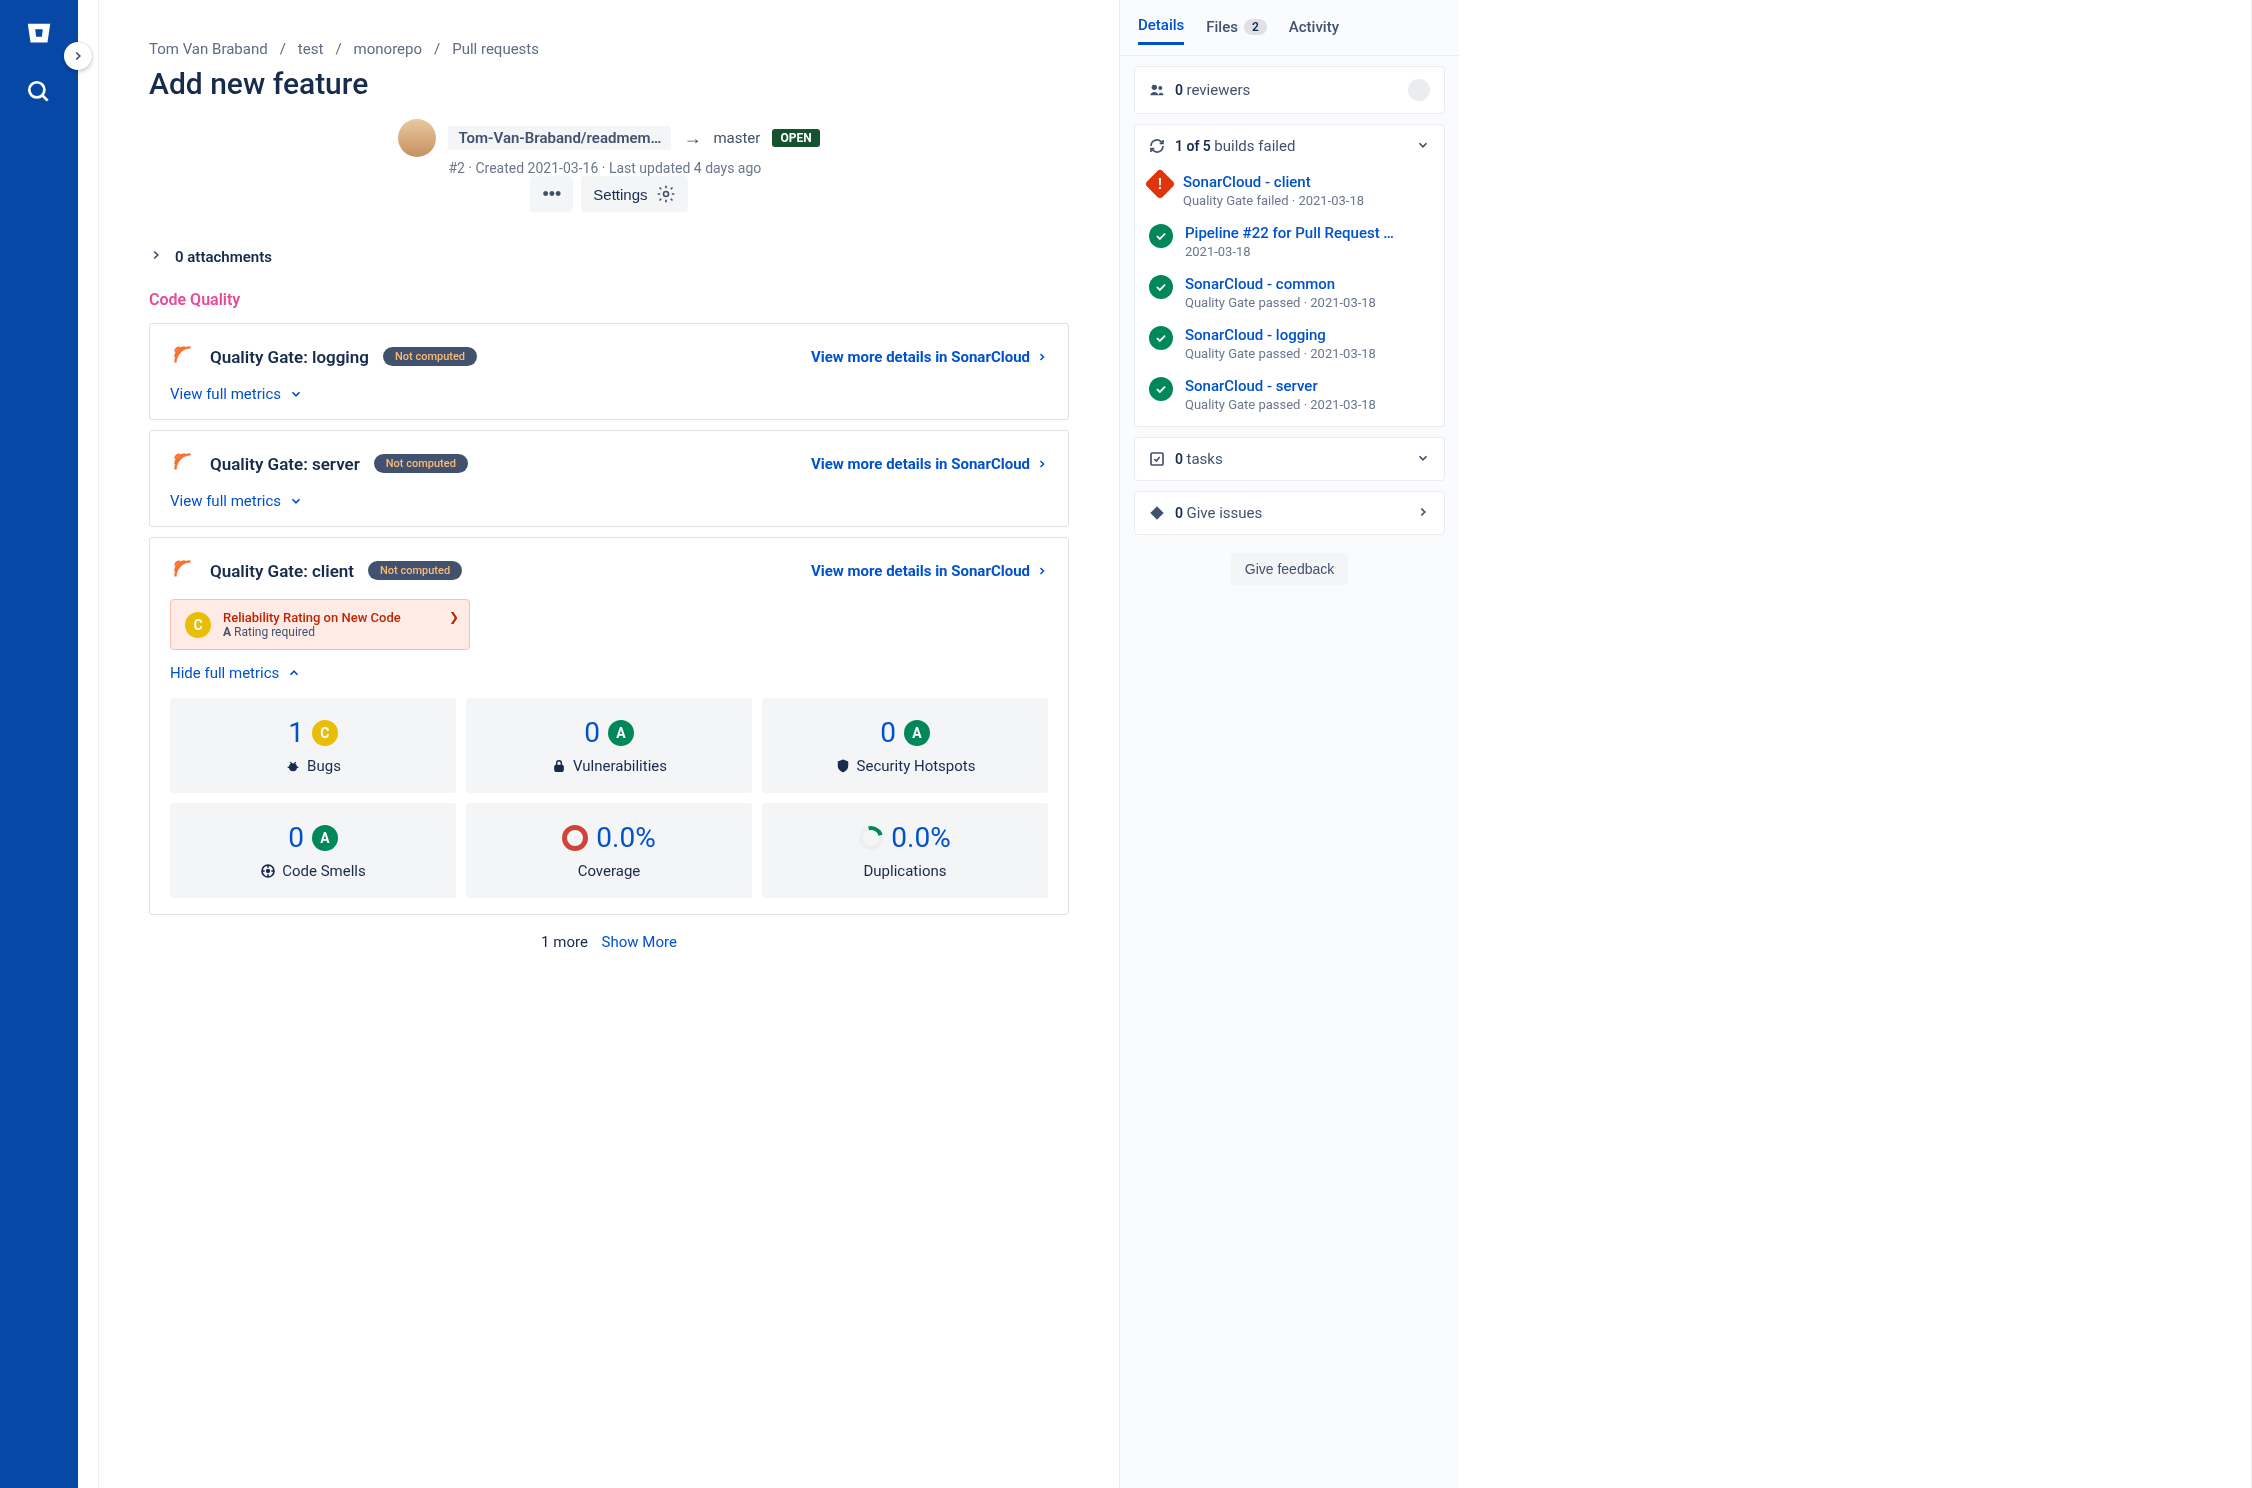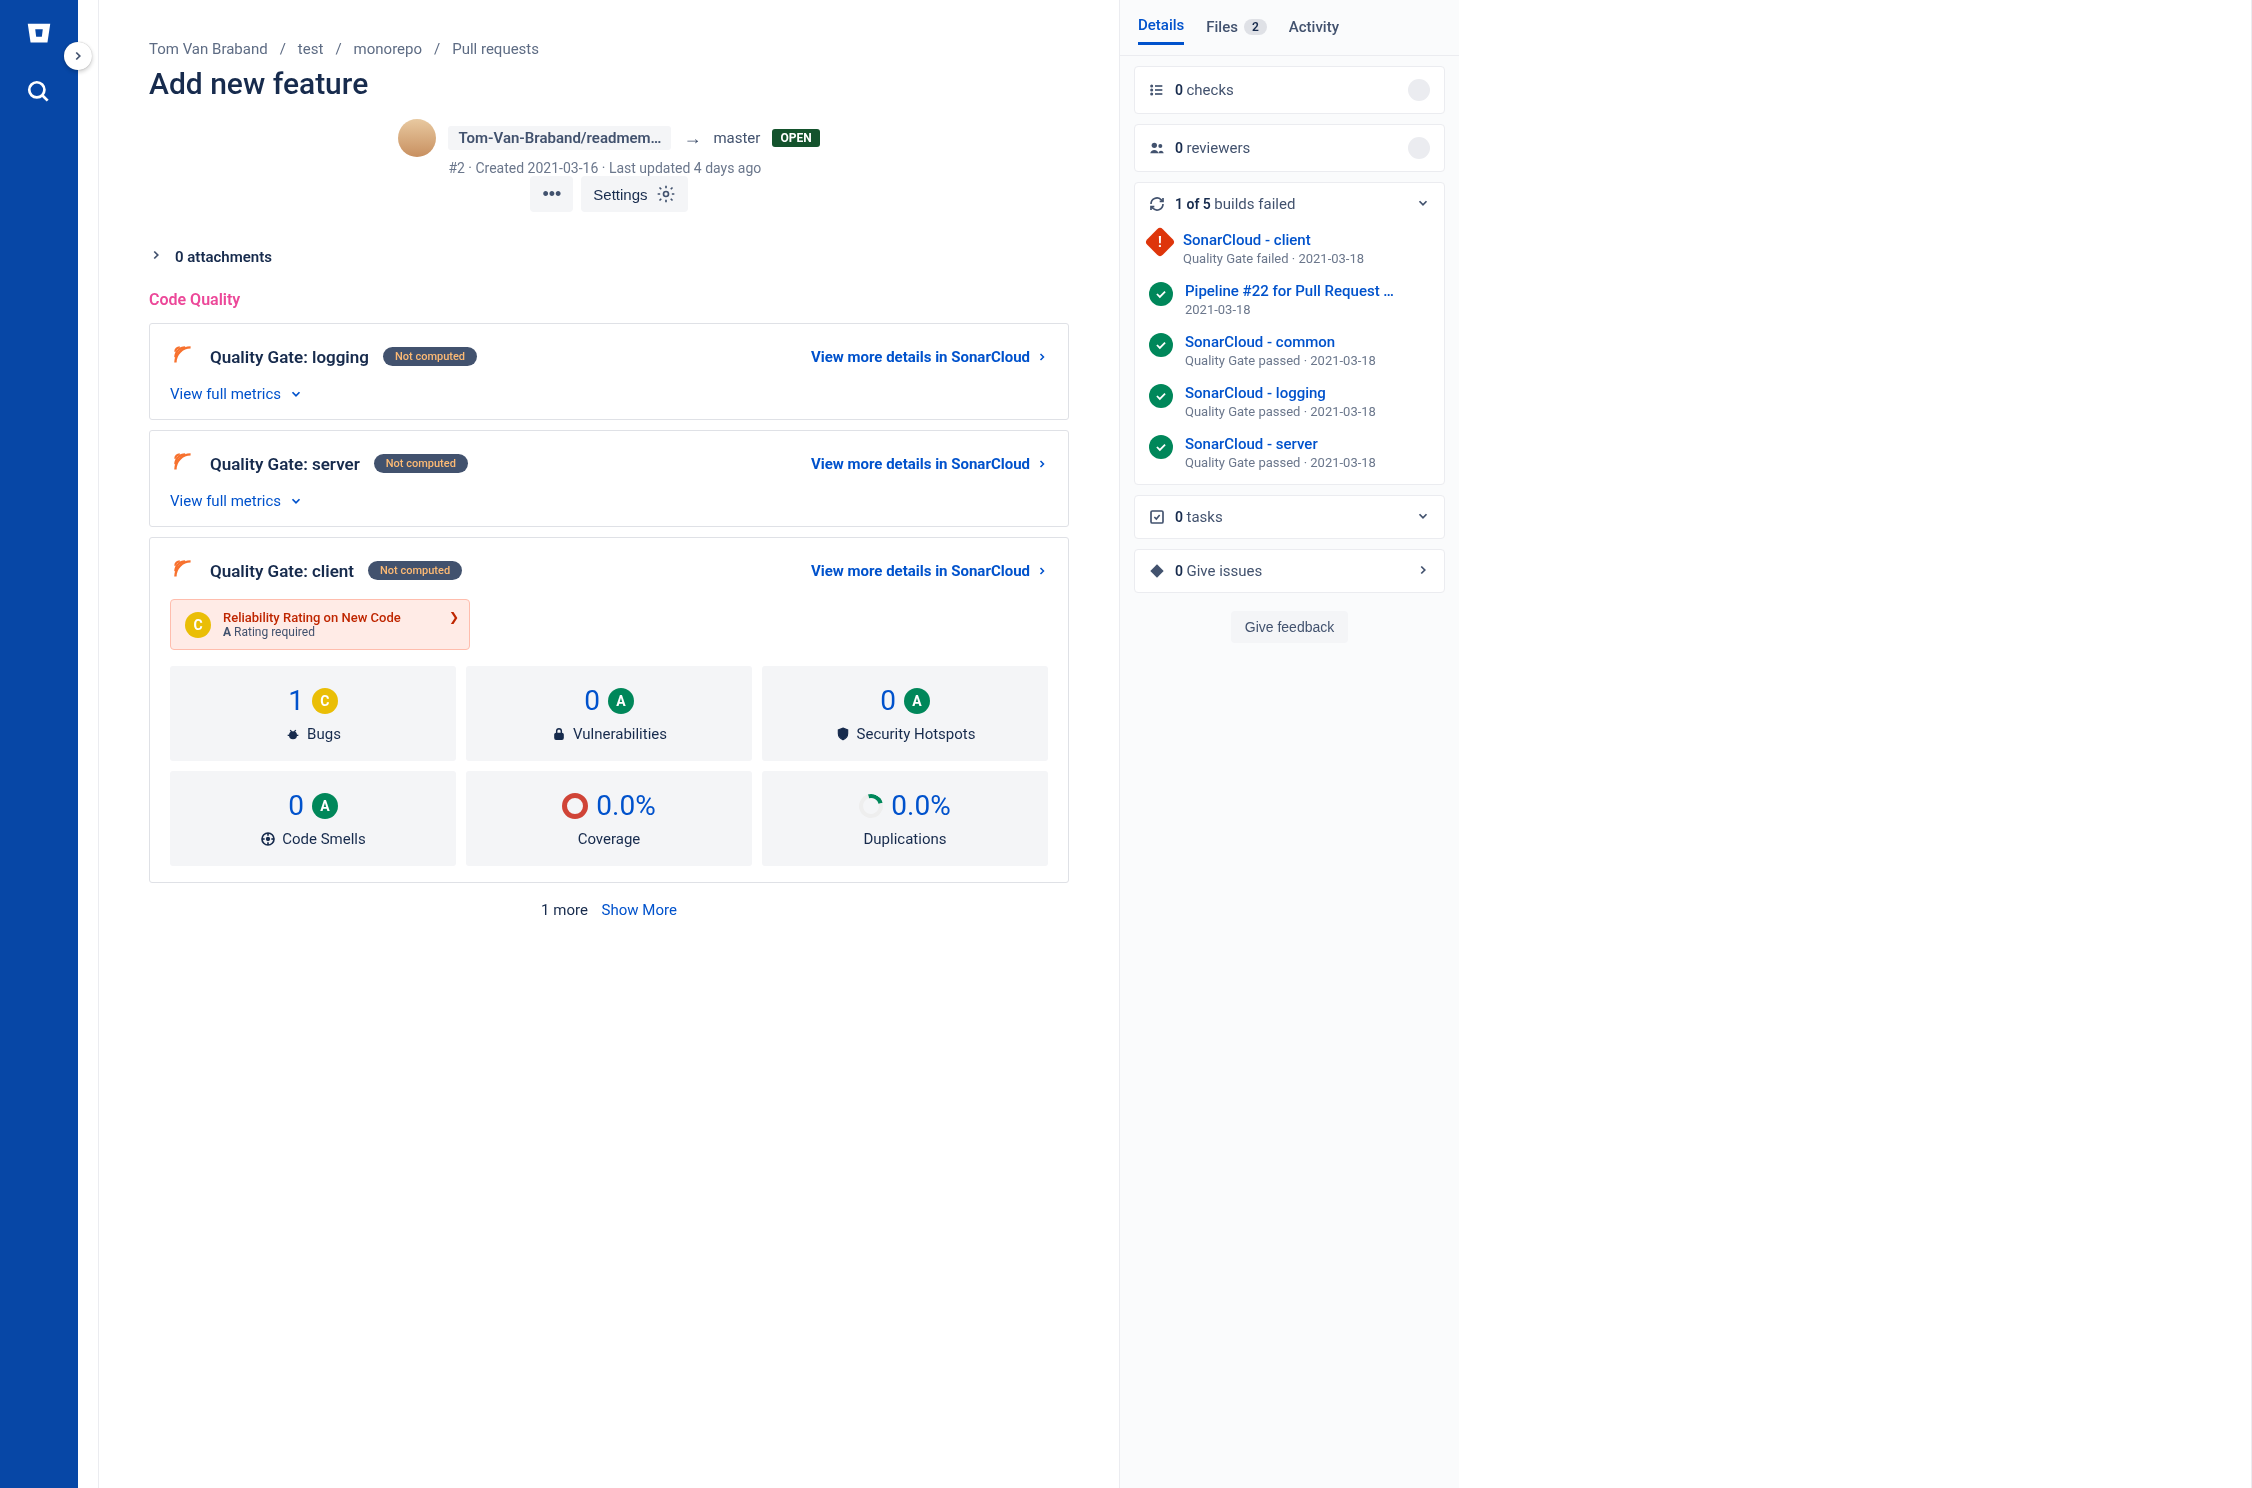--- a/index.html
+++ b/index.html
@@ -207,20 +207,23 @@
                 </svg></span>
     </div>
     <div class="rating-alert">
       <span class="rating-badge rating-C">C</span>
       <div>
                 <div class="rating-alert-title">Reliability Rating on New Code</div>
                 <div class="rating-alert-sub"><b>A</b> Rating required</div>
               </div>
       <span class="chev">❯</span>
     </div>
+    <div class="cq-toggle">Hide full metrics <svg width="14" height="14" viewBox="0 0 24 24" fill="none" stroke="currentColor" stroke-width="3">
+                <polyline points="6 15 12 9 18 15"></polyline>
+              </svg></div>
     <div class="metrics-grid">
               <div class="metric-cell">
         <div class="metric-val-row">
                   <span class="metric-val">1</span>
                   <span class="rating-badge rating-C">C</span>
                 </div>
         <div class="metric-label">
                   <span class="mini-icon">
                     <svg width="16" height="16" viewBox="0 0 24 24" fill="#172B4D">
                       <circle cx="12" cy="14" r="6"></circle>
@@ -309,38 +312,20 @@
       </div>
     </div>
 
     <div class="side-panel">
       <div class="side-tabs" id="side-tabs">
           <div class="side-tab active">Details</div>
           <div class="side-tab ">Files<span class="count">2</span></div>
           <div class="side-tab ">Activity</div>
         </div>
 
-      <div class="panel-card">
-        <div class="panel-card-row">
-          <div class="panel-card-left">
-            <span class="mini-icon">
-              <svg width="18" height="18" viewBox="0 0 24 24" fill="none" stroke="#42526E" stroke-width="2.5">
-                  <line x1="9" y1="6" x2="20" y2="6"></line>
-                  <line x1="9" y1="12" x2="20" y2="12"></line>
-                  <line x1="9" y1="18" x2="20" y2="18"></line>
-                  <circle cx="4" cy="6" r="1" fill="#42526E"></circle>
-                  <circle cx="4" cy="12" r="1" fill="#42526E"></circle>
-                  <circle cx="4" cy="18" r="1" fill="#42526E"></circle>
-                </svg>
-            </span>
-            <span><span class="panel-bold">0</span> <span class="panel-label">checks</span></span>
-          </div>
-          <span class="placeholder-dot"></span>
-        </div>
-      </div>
 
       <div class="panel-card">
         <div class="panel-card-row">
           <div class="panel-card-left">
             <span class="mini-icon">
               <svg width="20" height="20" viewBox="0 0 24 24" fill="#42526E">
                   <circle cx="8" cy="8" r="4"></circle>
                   <circle cx="17" cy="9" r="3"></circle>
                   <path d="M2 20c0-3 3-5 6-5s6 2 6 5"></path>
                   <path d="M14 20c0-2 2-4 4-4s4 2 4 4"></path>

